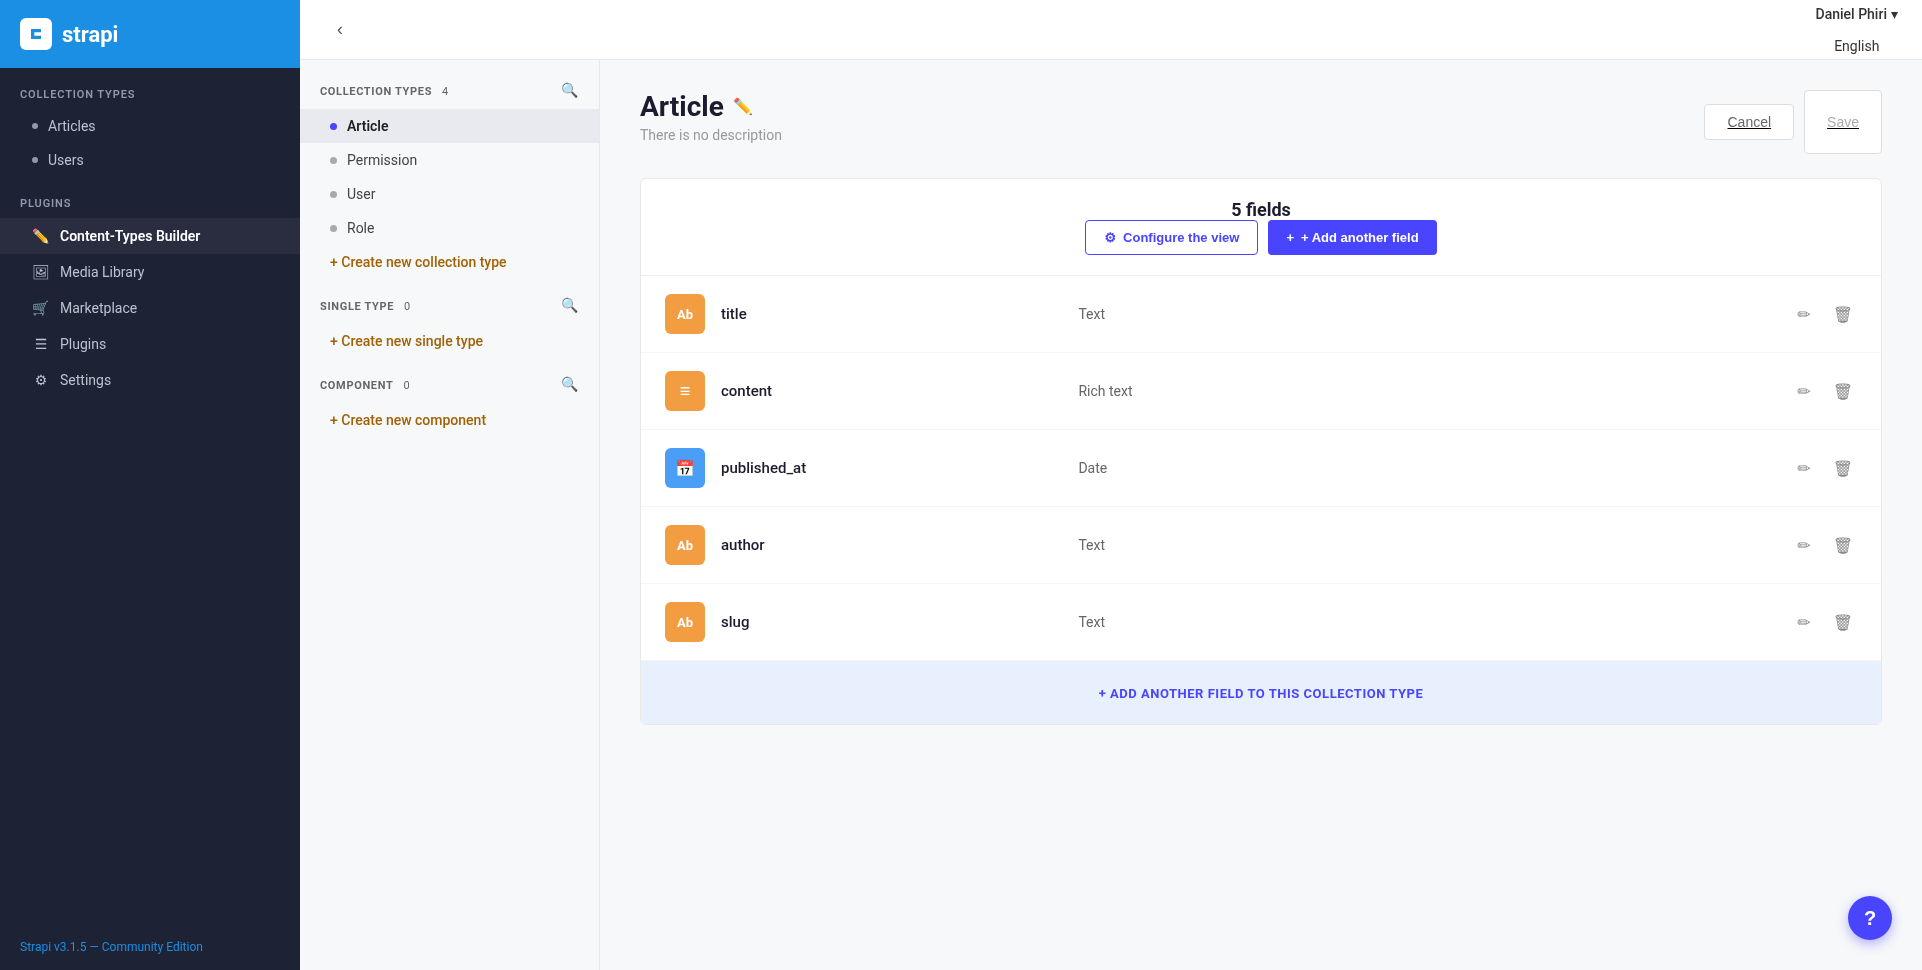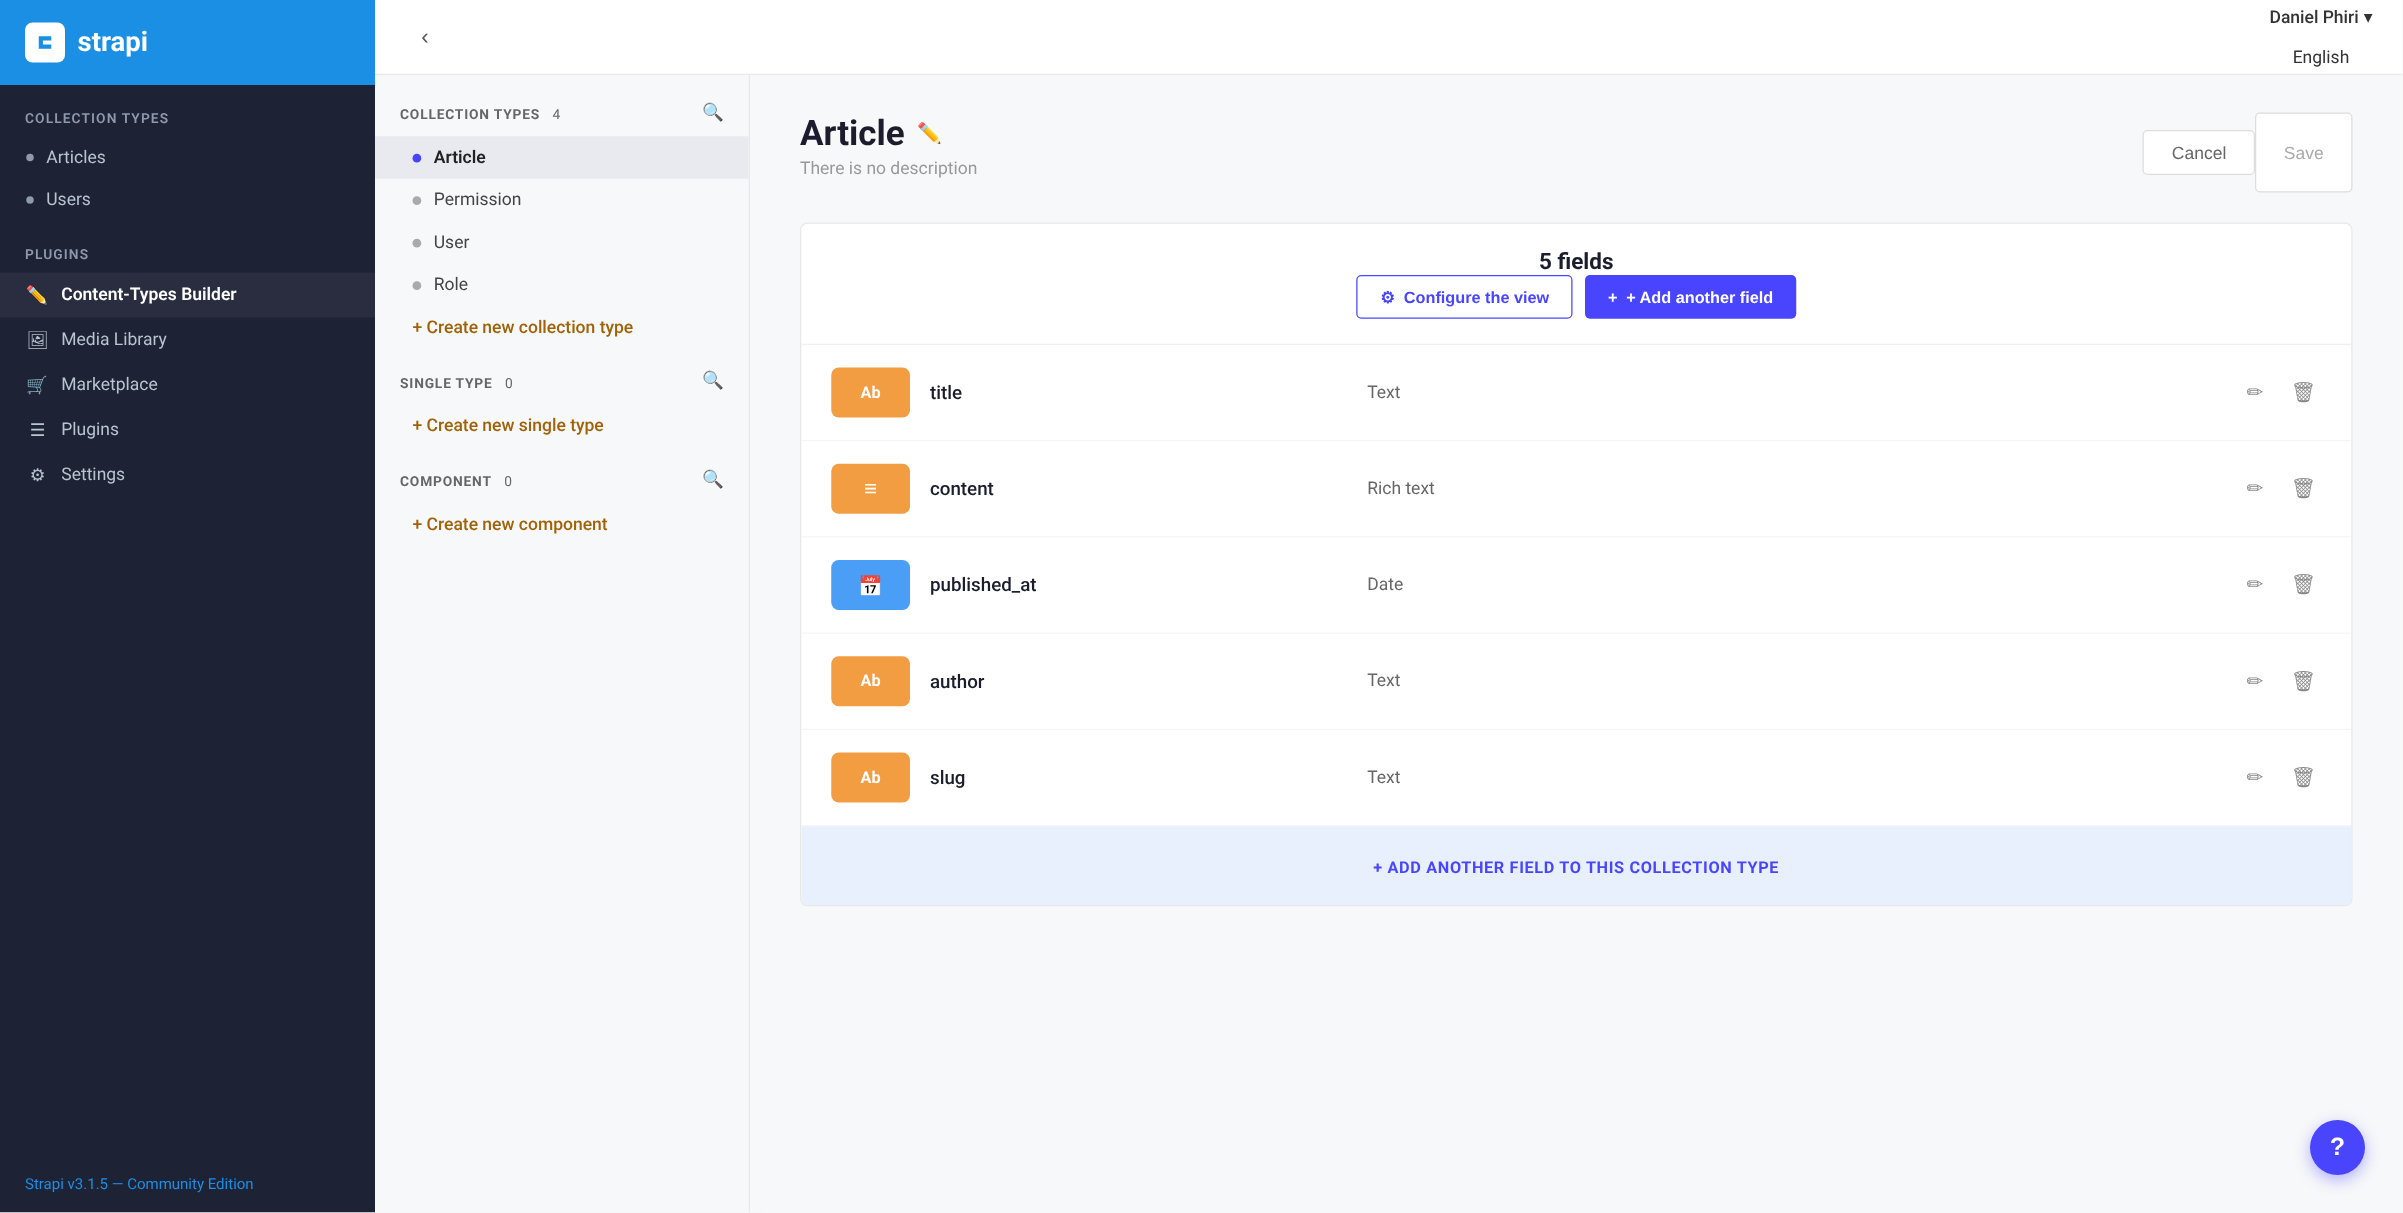--- a/index.html
+++ b/index.html
@@ -40,21 +40,21 @@
       font-size: 11px;
       color: #8e99ab;
       letter-spacing: 0.08em;
       padding: 20px 20px 8px 20px;
       font-weight: 600;
     }
     .sidebar-item {
       display: flex;
       align-items: center;
       gap: 10px;
-      padding: 9px 21px;
+      padding: 9px 32px;
       cursor: pointer;
       color: #b8c4cf;
       font-size: 14px;
     }
     .sidebar-item.active { color: white; font-weight: 600; background: rgba(255,255,255,0.05); }
     .sidebar-item .dot {
       width: 6px; height: 6px;
       border-radius: 50%;
       background: #8e99ab;
       display: inline-block;
@@ -189,21 +189,21 @@
     .content-title {
       font-size: 28px;
       font-weight: 700;
       color: #1c1c2e;
       display: flex;
       align-items: center;
       gap: 10px;
     }
     .edit-icon { color: #aaa; font-size: 16px; cursor: pointer; }
     .content-subtitle { font-size: 14px; color: #999; margin-top: 4px; }
-    .header-actions { display: flex; align-items: center; }
+    .header-actions { display: flex; gap: 10px; align-items: center; text-decoration: underline; }
     .btn-cancel {
       padding: 9px 22px;
       border: 1px solid #ddd;
       border-radius: 4px;
       background: white;
       color: #666;
       font-size: 14px;
       cursor: pointer;
     }
     .btn-save {
@@ -262,21 +262,21 @@
 
     
     .field-row {
       display: flex;
       align-items: center;
       padding: 18px 24px;
       border-bottom: 1px solid #f5f5f5;
     }
     .field-row:last-of-type { border-bottom: none; }
     .field-icon-box {
-      width: 63px; height: 40px;
+      width: 40px; height: 40px;
       border-radius: 6px;
       display: flex; align-items: center; justify-content: center;
       font-size: 13px;
       font-weight: 700;
       color: white;
       margin-right: 16px;
       flex-shrink: 0;
     }
     .field-icon-text { background: #f29d41; }
     .field-icon-richtext { background: #f29d41; }

